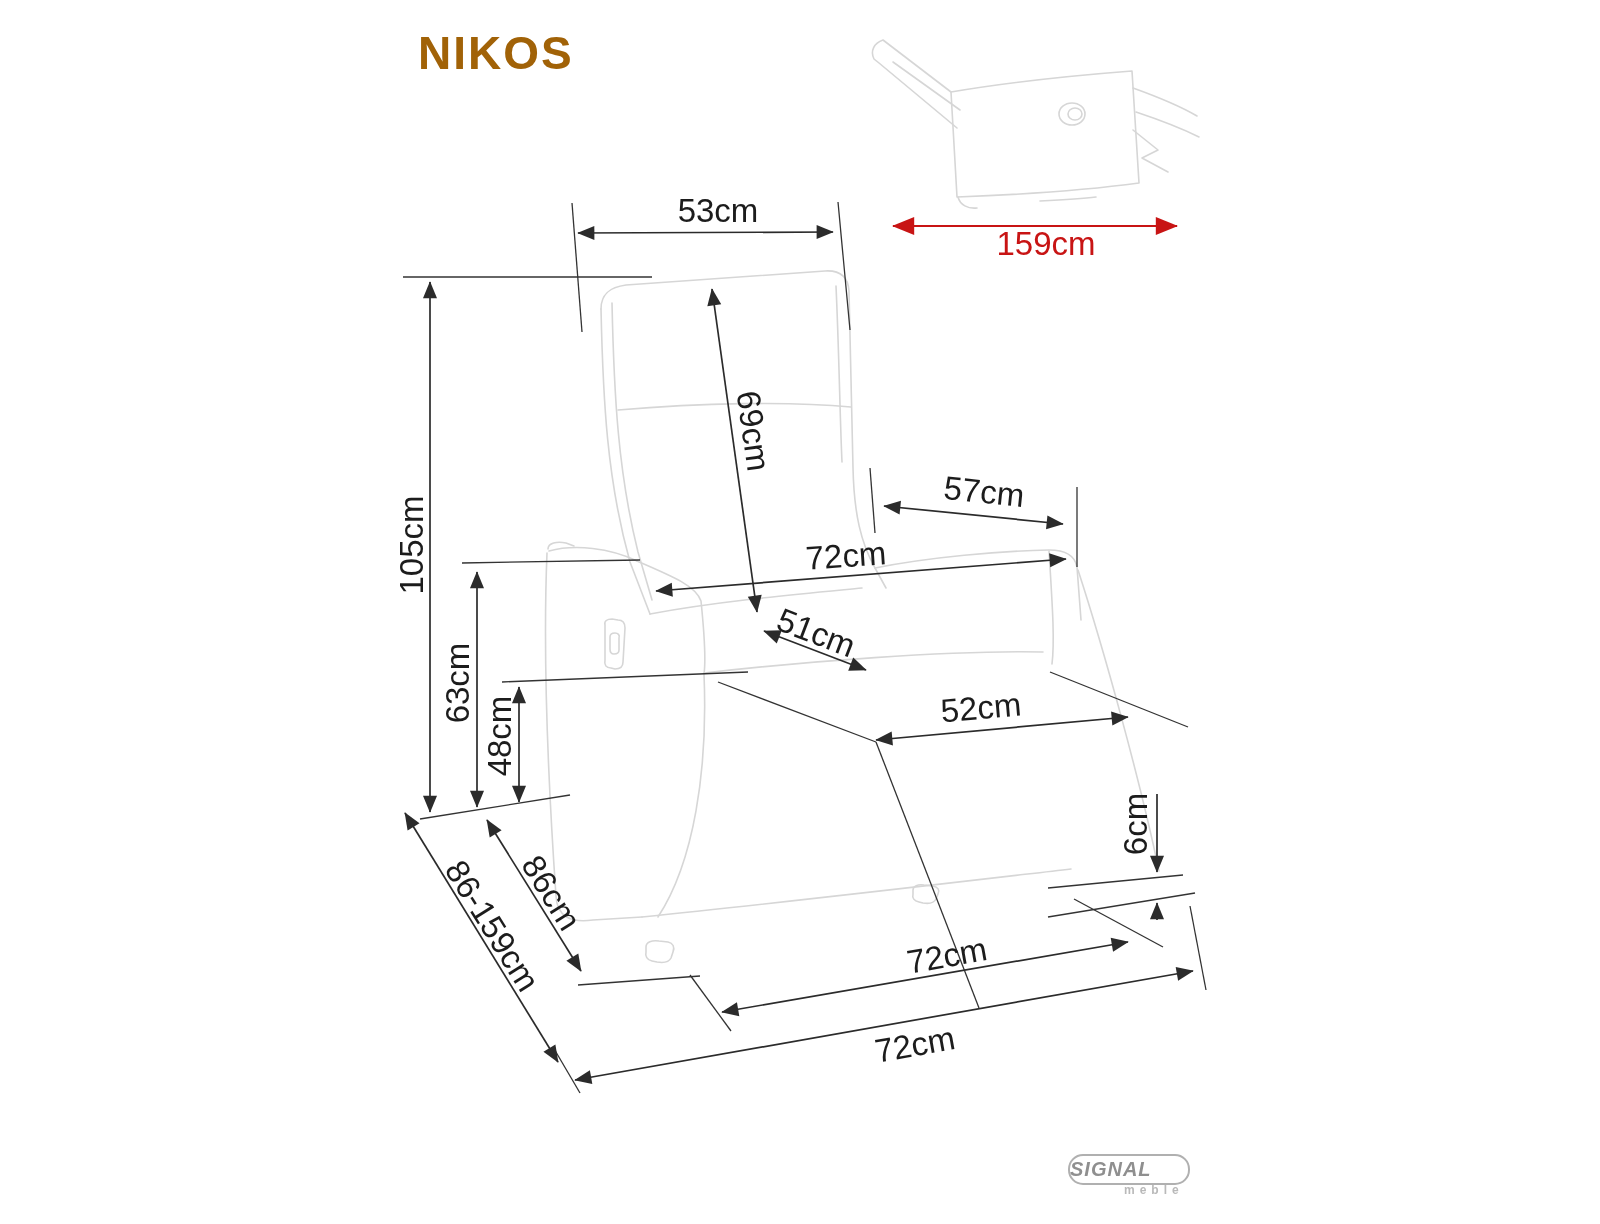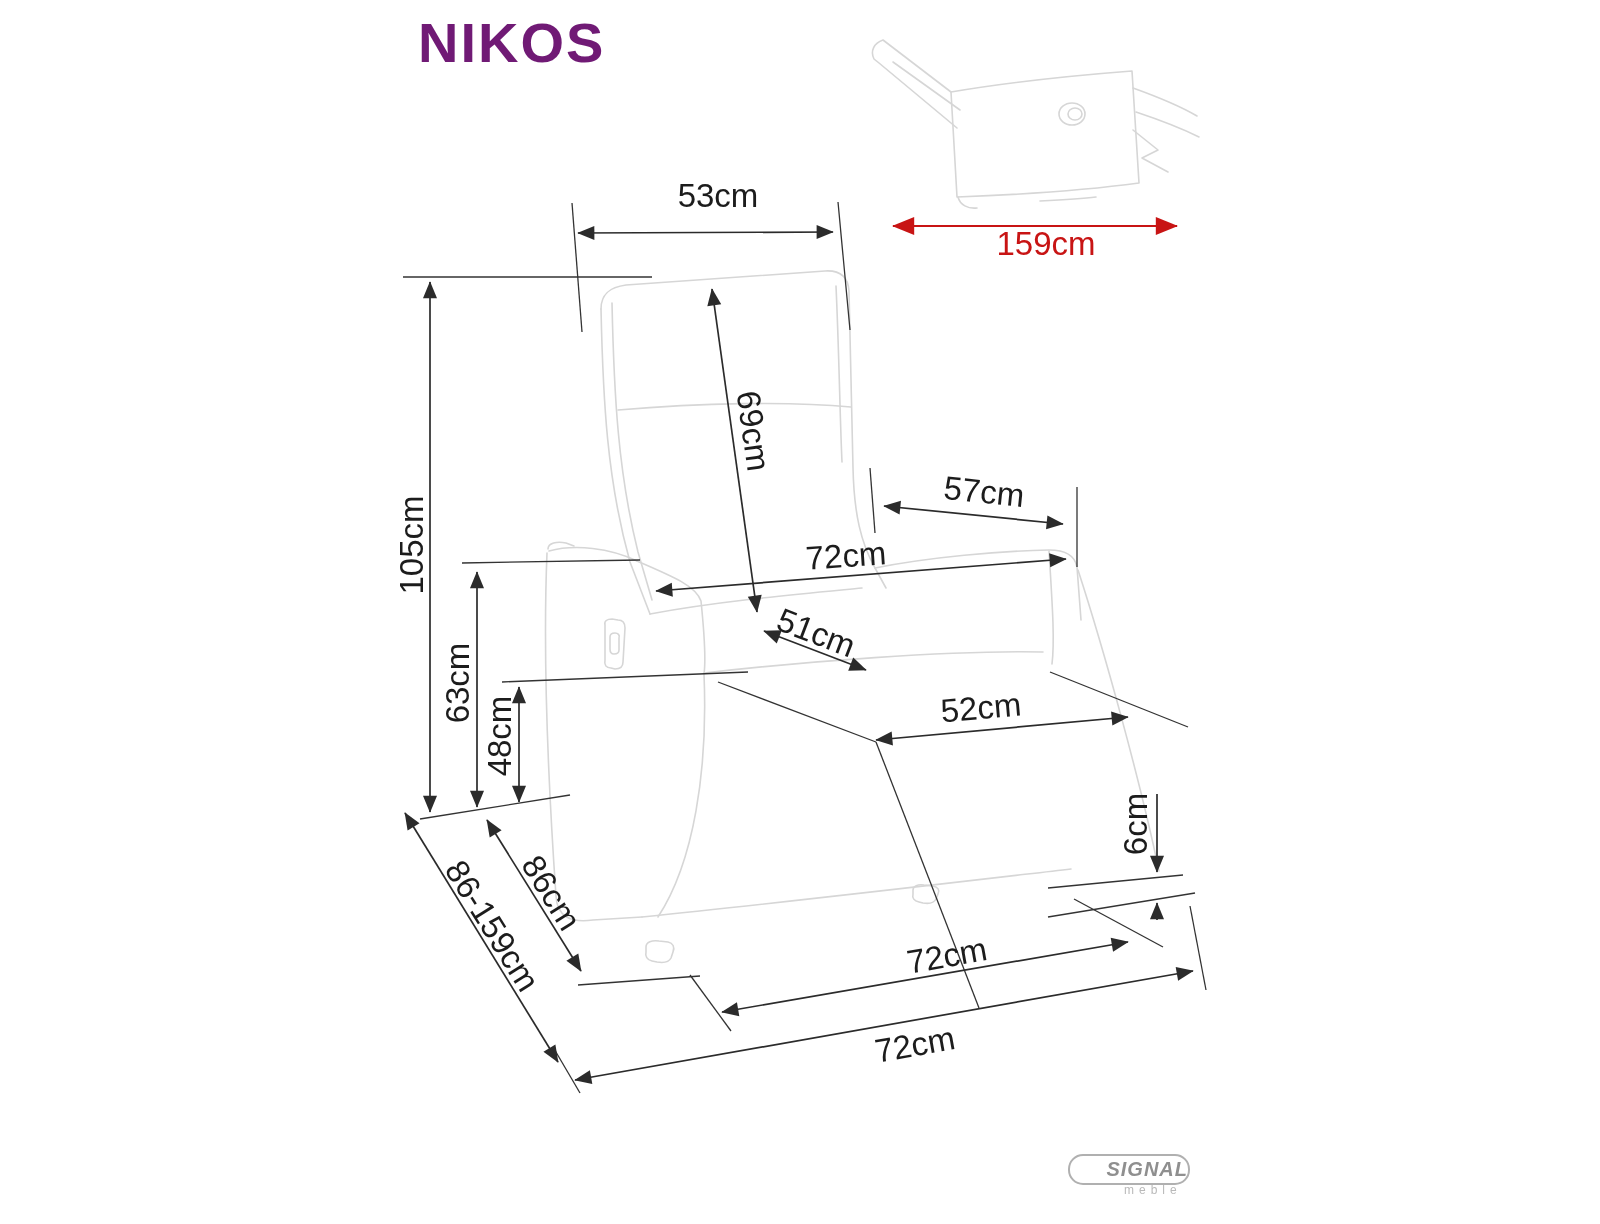--- a/index.html
+++ b/index.html
@@ -1,28 +1,28 @@
 <!DOCTYPE html>
 <html><head>
 <meta charset="utf-8">
 <style>
   html,body{margin:0;padding:0;background:#ffffff;}
   #stage{position:relative;width:1600px;height:1224px;background:#ffffff;overflow:hidden;
          font-family:"Liberation Sans", sans-serif;}
   #drawing{position:absolute;left:0;top:0;}
-  .title{position:absolute;left:418px;top:10px;font-size:56px;font-weight:bold;
-         color:#701a75;letter-spacing:2px;white-space:nowrap;}
+  .title{position:absolute;left:418px;top:26px;font-size:46px;font-weight:bold;
+         color:#a16207;letter-spacing:2px;white-space:nowrap;}
   .dim-label{position:absolute;font-size:33px;color:#1c1c1c;white-space:nowrap;
              transform:translate(-50%,-50%) rotate(var(--r,0deg));transform-origin:center;}
   .dim-label.red{color:#c81414;}
   .logo-box{position:absolute;left:1068px;top:1154px;width:118px;height:27px;
             border:2px solid #b0b0b0;border-radius:15px;display:flex;align-items:center;
-            justify-content:flex-end;}
+            justify-content:flex-start;}
   .logo-brand{font-size:20px;font-weight:bold;font-style:italic;color:#8f8f8f;letter-spacing:1px;}
-  .logo-sub{position:absolute;left:1124px;top:1183px;font-size:12px;letter-spacing:5px;color:#b9b9b9;}
+  .logo-sub{position:absolute;left:1124px;top:1183px;font-size:12px;letter-spacing:5px;color:#b9b9b9;font-weight:bold;}
   svg .sketch{stroke:#d6d6d6;stroke-width:1.6;fill:none;stroke-linecap:round;stroke-linejoin:round;}
   svg .ext{stroke:#333333;stroke-width:1.3;fill:none;}
   svg .dim{stroke:#2b2b2b;stroke-width:1.7;fill:none;}
   svg .dimred{stroke:#c81414;stroke-width:2.2;fill:none;}
 </style>
 </head>
 <body>
 
 <div id="stage">
 
@@ -107,21 +107,21 @@
       <line class="dim" x1="1157" y1="794" x2="1157" y2="872" marker-end="url(#ab)"></line>
       <line class="dim" x1="1157" y1="920" x2="1157" y2="903" marker-end="url(#ab)"></line>
       <line class="dim" x1="722" y1="1012" x2="1128" y2="942" marker-start="url(#ab)" marker-end="url(#ab)"></line>
       <line class="dim" x1="575" y1="1080" x2="1193" y2="971" marker-start="url(#ab)" marker-end="url(#ab)"></line>
       <line class="dimred" x1="893" y1="226" x2="1177" y2="226" marker-start="url(#ar)" marker-end="url(#ar)"></line>
     </g>
   </svg>
 
   <div class="title">NIKOS</div>
 
-  <div class="dim-label" style="left:718px;top:196px;--r:0deg">53cm</div>
+  <div class="dim-label" style="left:718px;top:211px;--r:0deg">53cm</div>
   <div class="dim-label" style="left:753px;top:431px;--r:82deg">69cm</div>
   <div class="dim-label" style="left:984px;top:492px;--r:6deg">57cm</div>
   <div class="dim-label" style="left:846px;top:556px;--r:-4deg">72cm</div>
   <div class="dim-label" style="left:816px;top:633px;--r:21deg">51cm</div>
   <div class="dim-label" style="left:981px;top:708px;--r:-5deg">52cm</div>
   <div class="dim-label" style="left:412px;top:545px;--r:-90deg">105cm</div>
   <div class="dim-label" style="left:458px;top:683px;--r:-90deg">63cm</div>
   <div class="dim-label" style="left:500px;top:736px;--r:-90deg">48cm</div>
   <div class="dim-label" style="left:551px;top:893px;--r:58deg">86cm</div>
   <div class="dim-label" style="left:492px;top:926px;--r:58deg">86-159cm</div>

